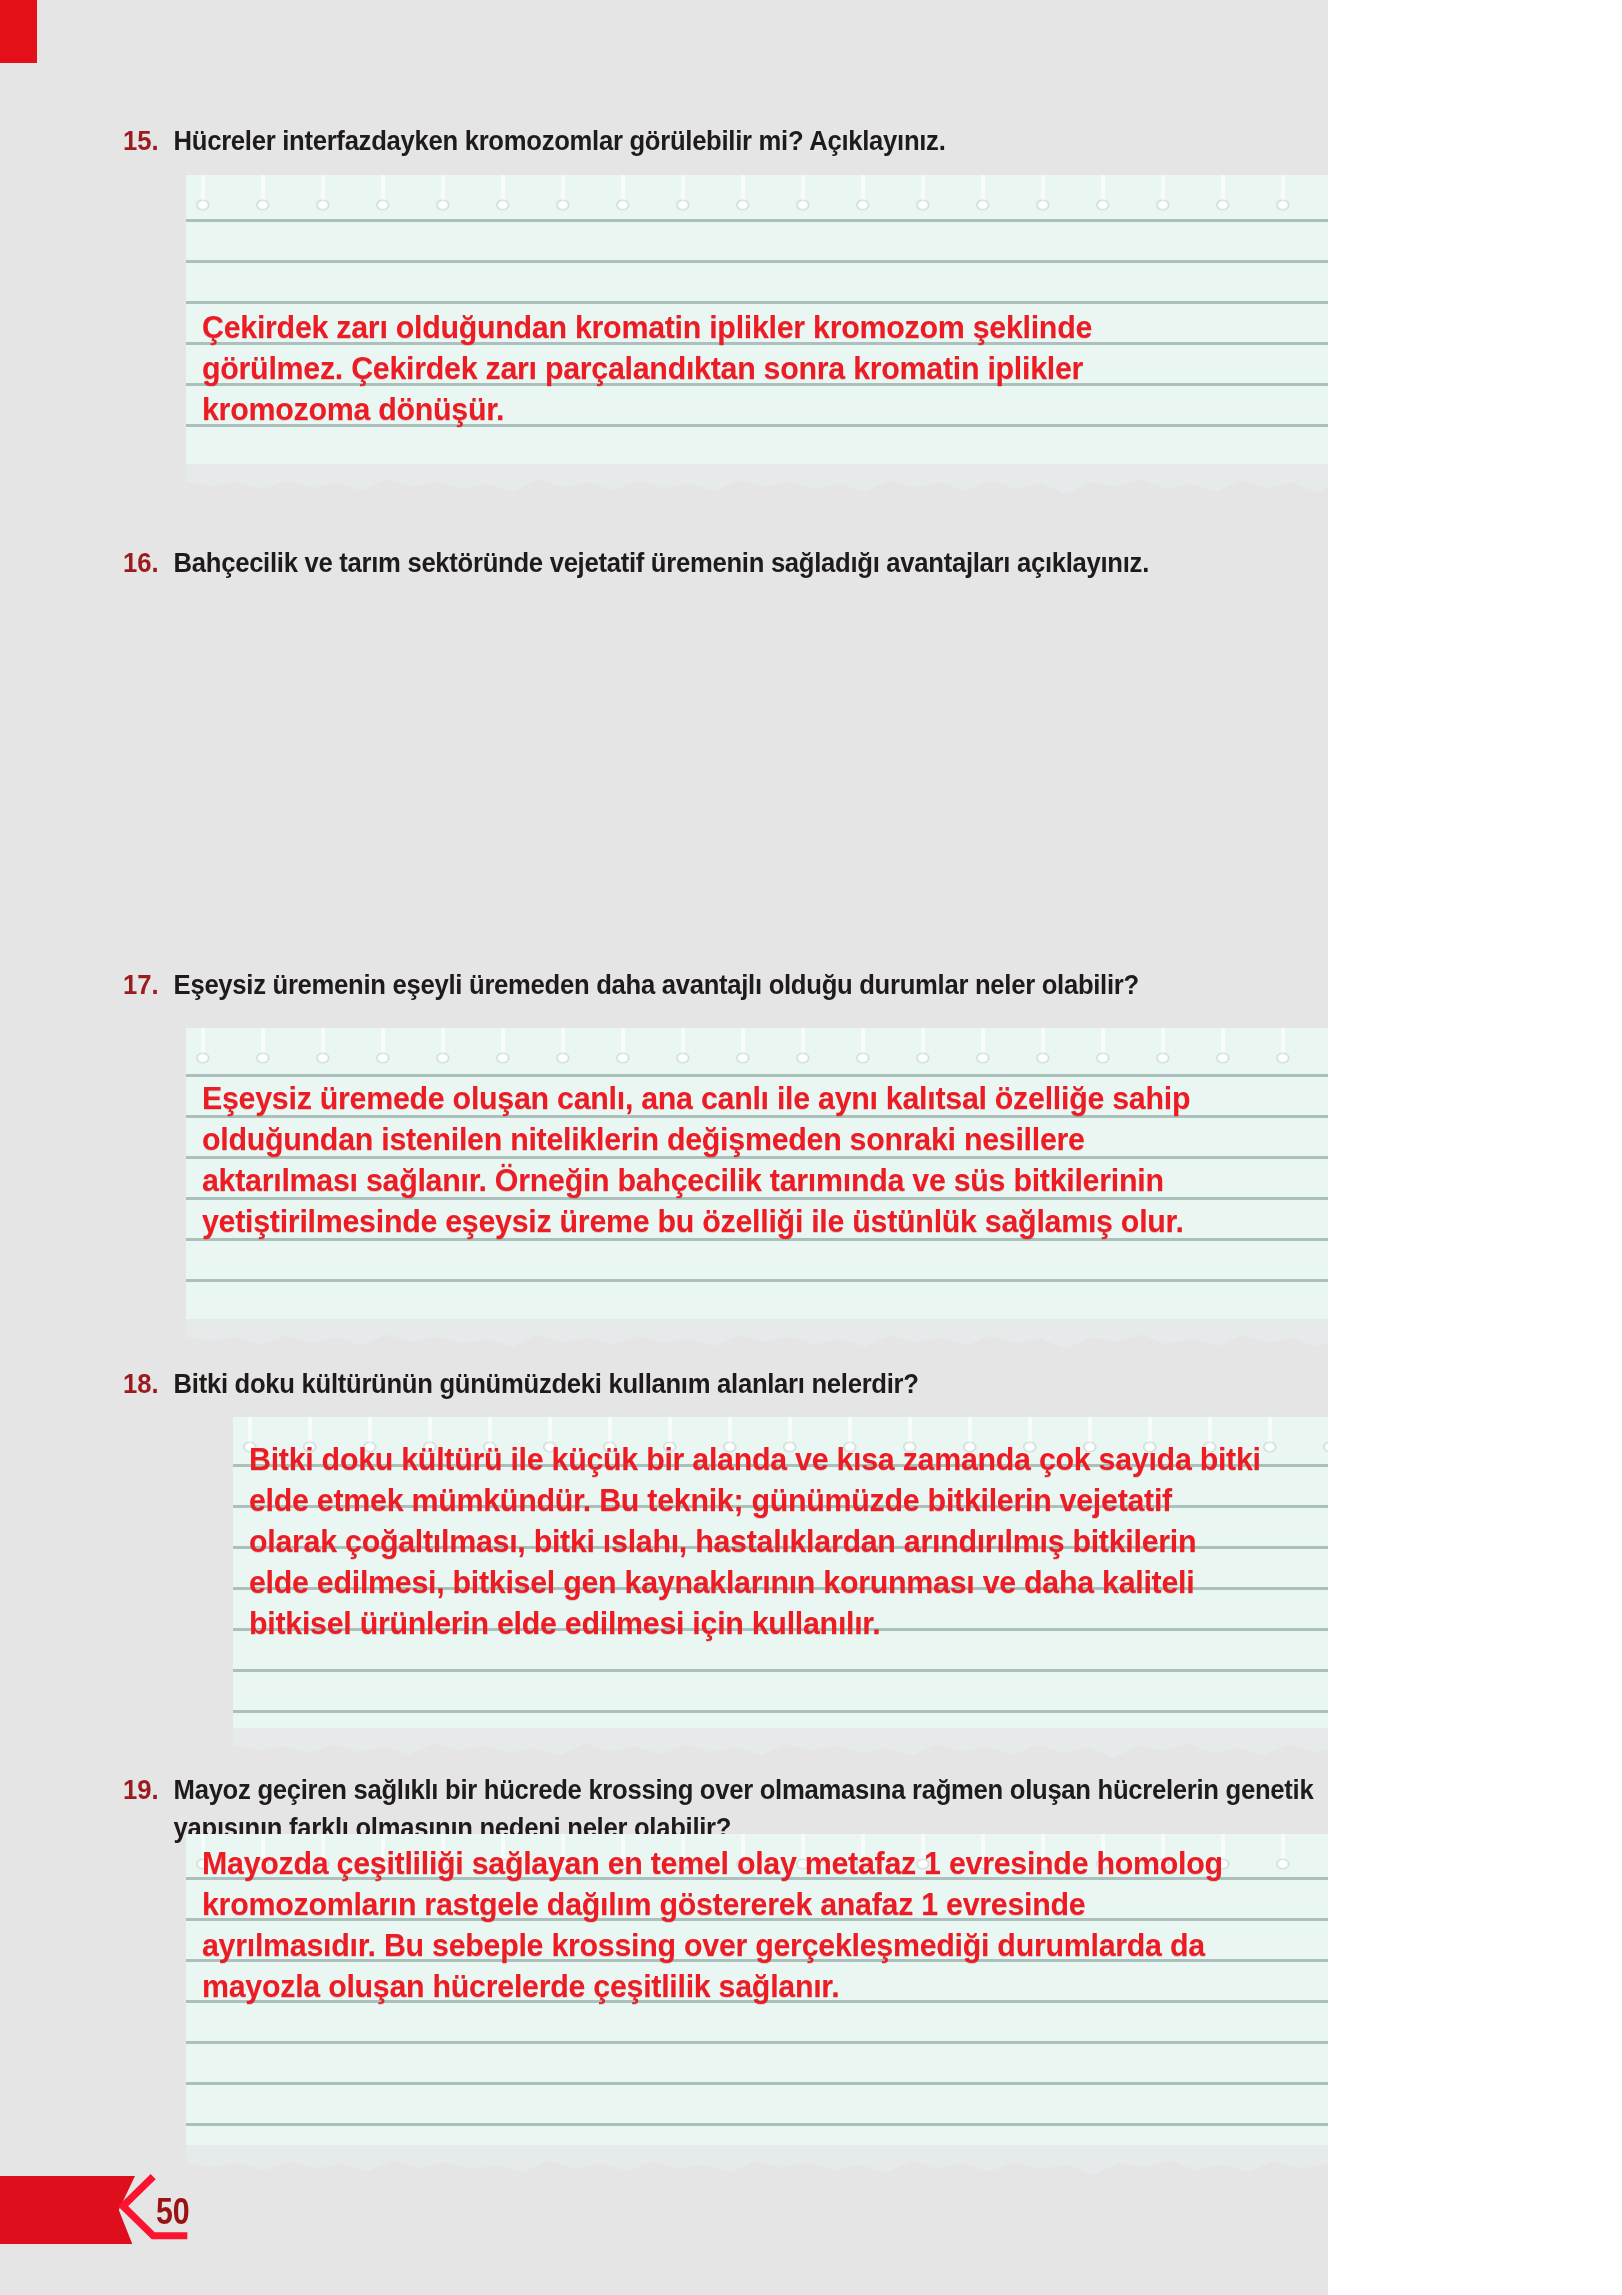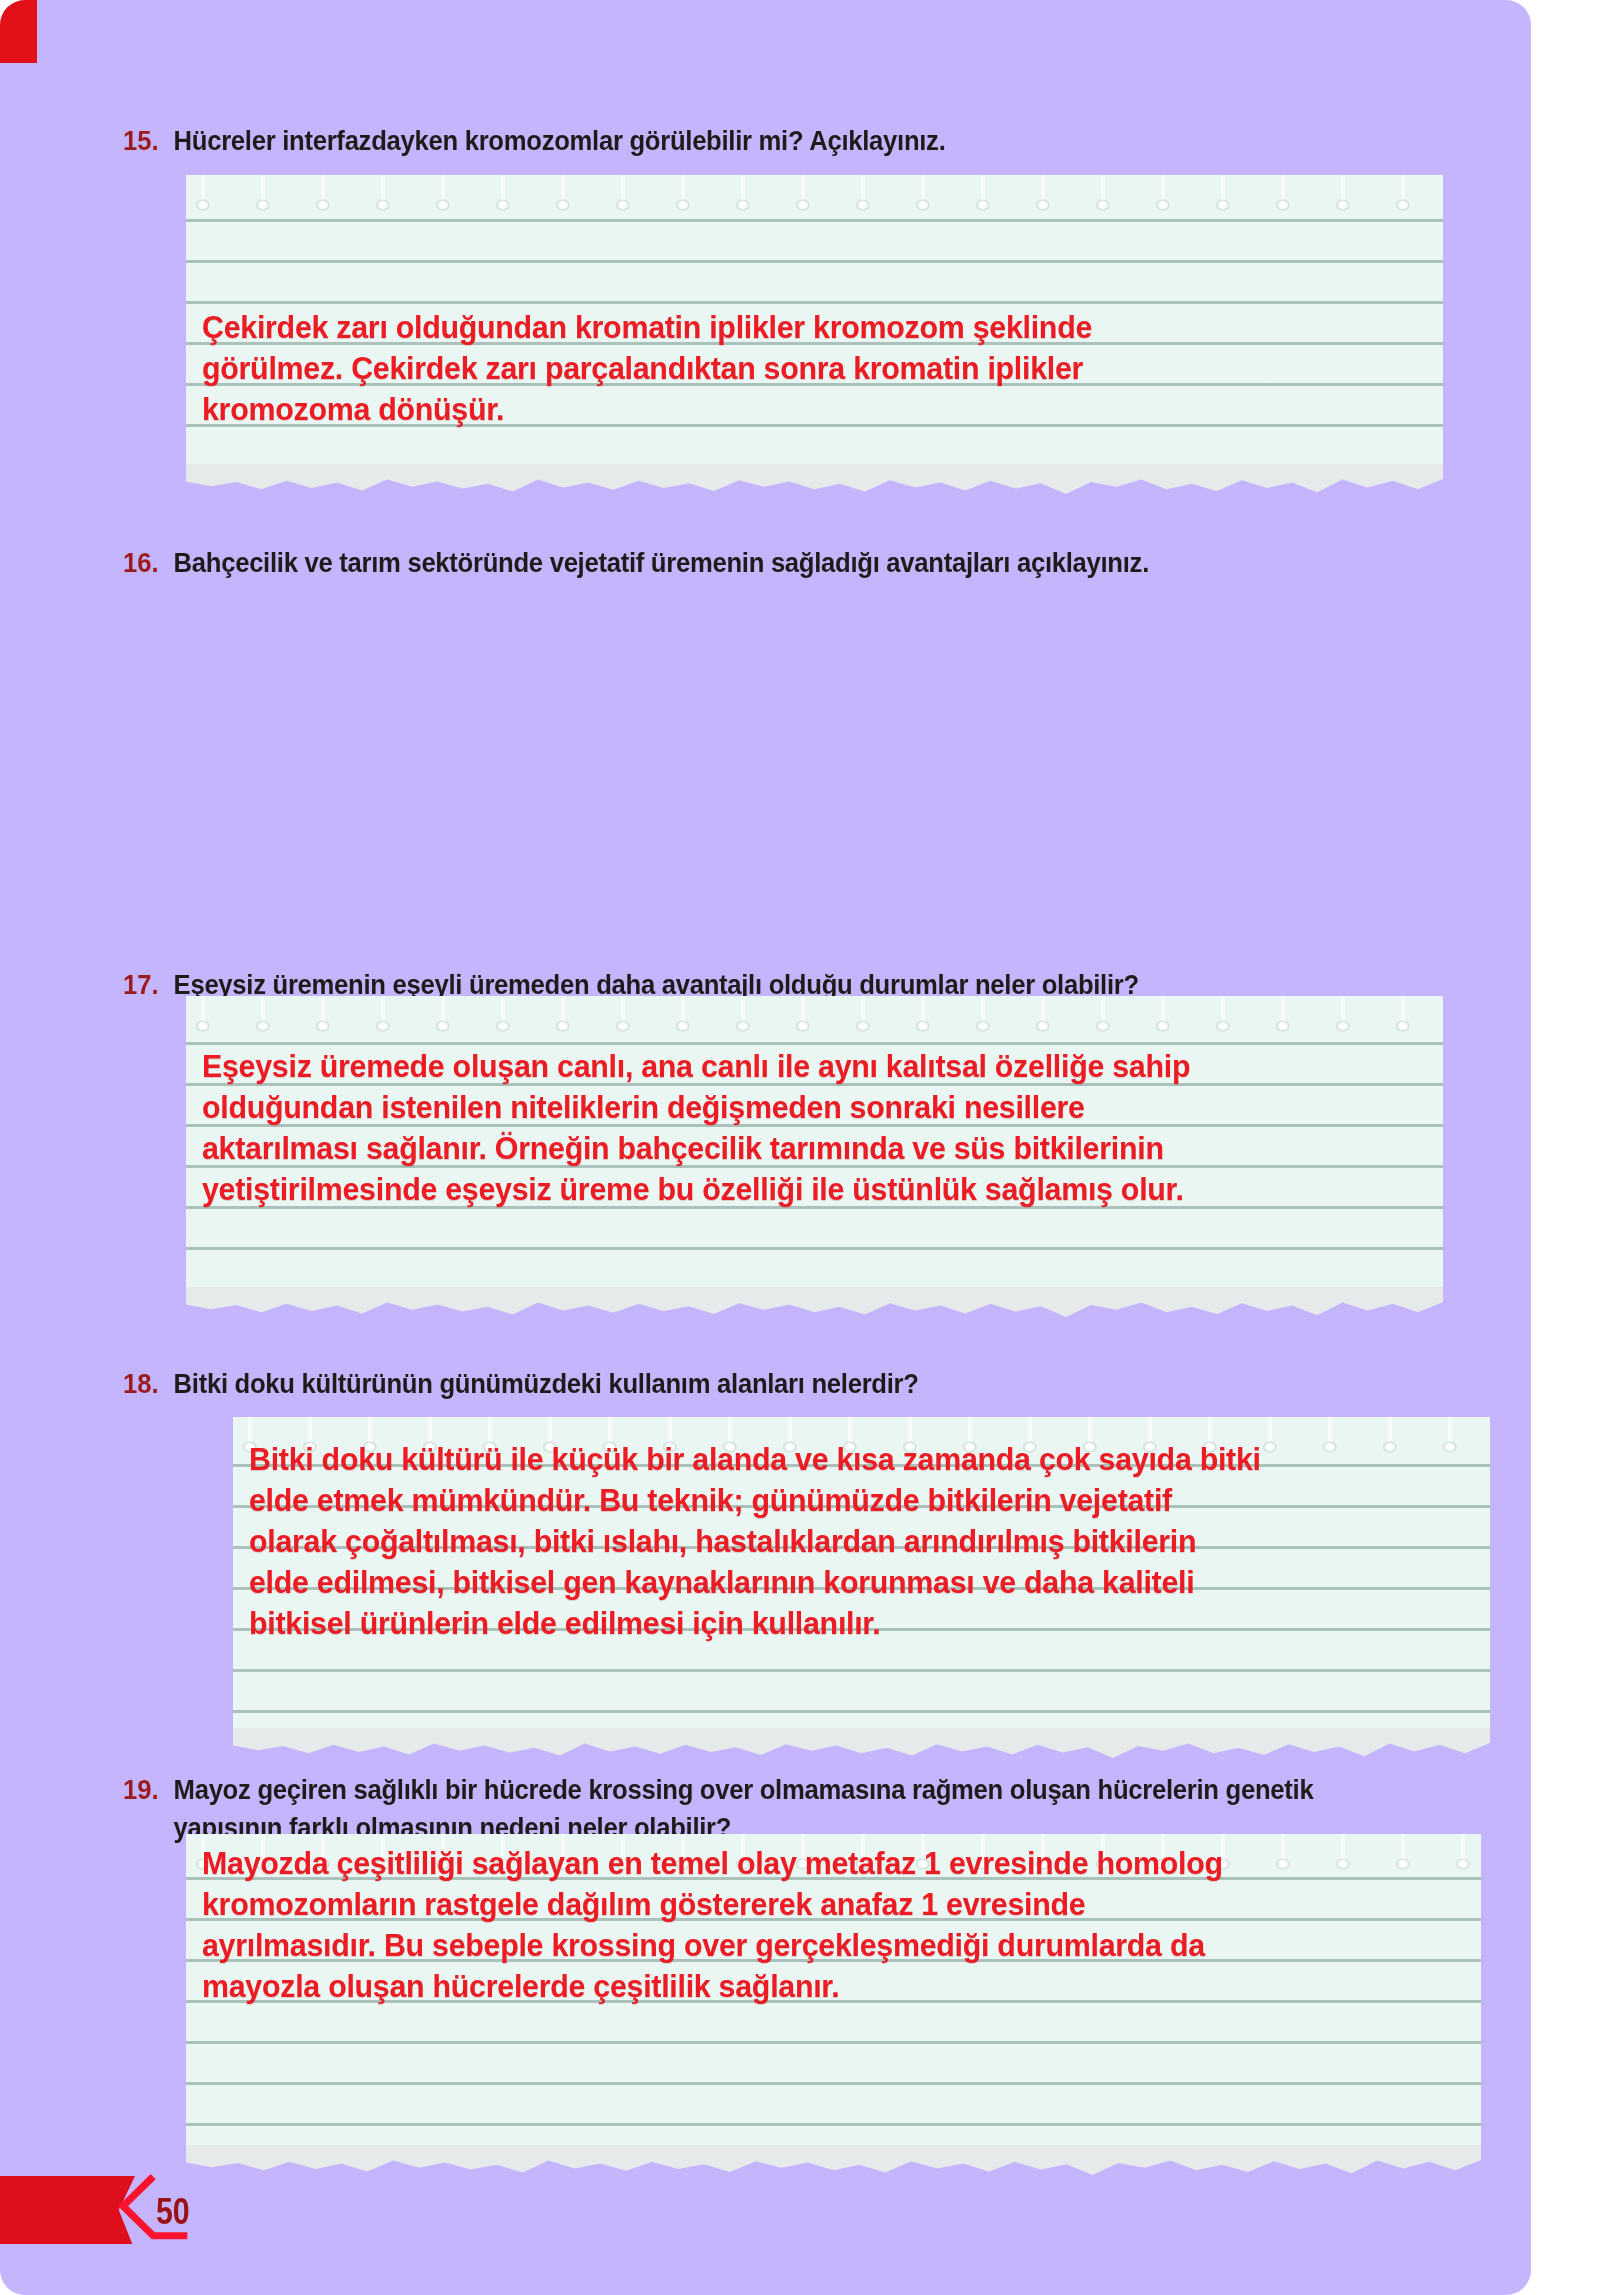--- a/index.html
+++ b/index.html
@@ -1,22 +1,21 @@
 <!DOCTYPE html>
 <html style="font-size:10.5px"><head>
 <meta charset="utf-8">
 <style>
   html,body{margin:0;padding:0;background:#ffffff;}
   #page{
     position:relative;
-    width:1531px;height:2295px;
-    background:#c4b5fd;
+    width:1328px;height:2295px;
+    background:#e5e5e5;
     font-family:"Liberation Sans","DejaVu Sans",sans-serif;
     overflow:hidden;
-    border-radius:25px;
   }
   
   .corner-accent{
     position:absolute;left:0;top:0;width:37px;height:63px;
     background:#e31019;
   }
   
   .q{
     position:absolute;left:123px;width:1413px;
     display:flex;gap:15.7px;
@@ -93,21 +92,21 @@
 
   <div class="q" style="top:544px;">
     <span class="q-num">16.</span>
     <span class="q-text">Bahçecilik ve tarım sektöründe vejetatif üremenin sağladığı avantajları açıklayınız.</span>
   </div>
 
   <div class="q" style="top:966px;">
     <span class="q-num">17.</span>
     <span class="q-text">Eşeysiz üremenin eşeyli üremeden daha avantajlı olduğu durumlar neler olabilir?</span>
   </div>
-  <div class="paper" style="top:996px;height:291px;text-decoration:underline;">
+  <div class="paper" style="top:1028px;height:291px;text-decoration:underline;">
     <div class="pins"></div>
     <div class="lines" style="top:46px;height:209px;"></div>
     <div class="answer" style="top:50px;">Eşeysiz üremede oluşan canlı, ana canlı ile aynı kalıtsal özelliğe sahip
 olduğundan istenilen niteliklerin değişmeden sonraki nesillere
 aktarılması sağlanır. Örneğin bahçecilik tarımında ve süs bitkilerinin
 yetiştirilmesinde eşeysiz üreme bu özelliği ile üstünlük sağlamış olur.</div>
     <div class="torn"></div>
   </div>
 
   <div class="q" style="top:1365px;">

